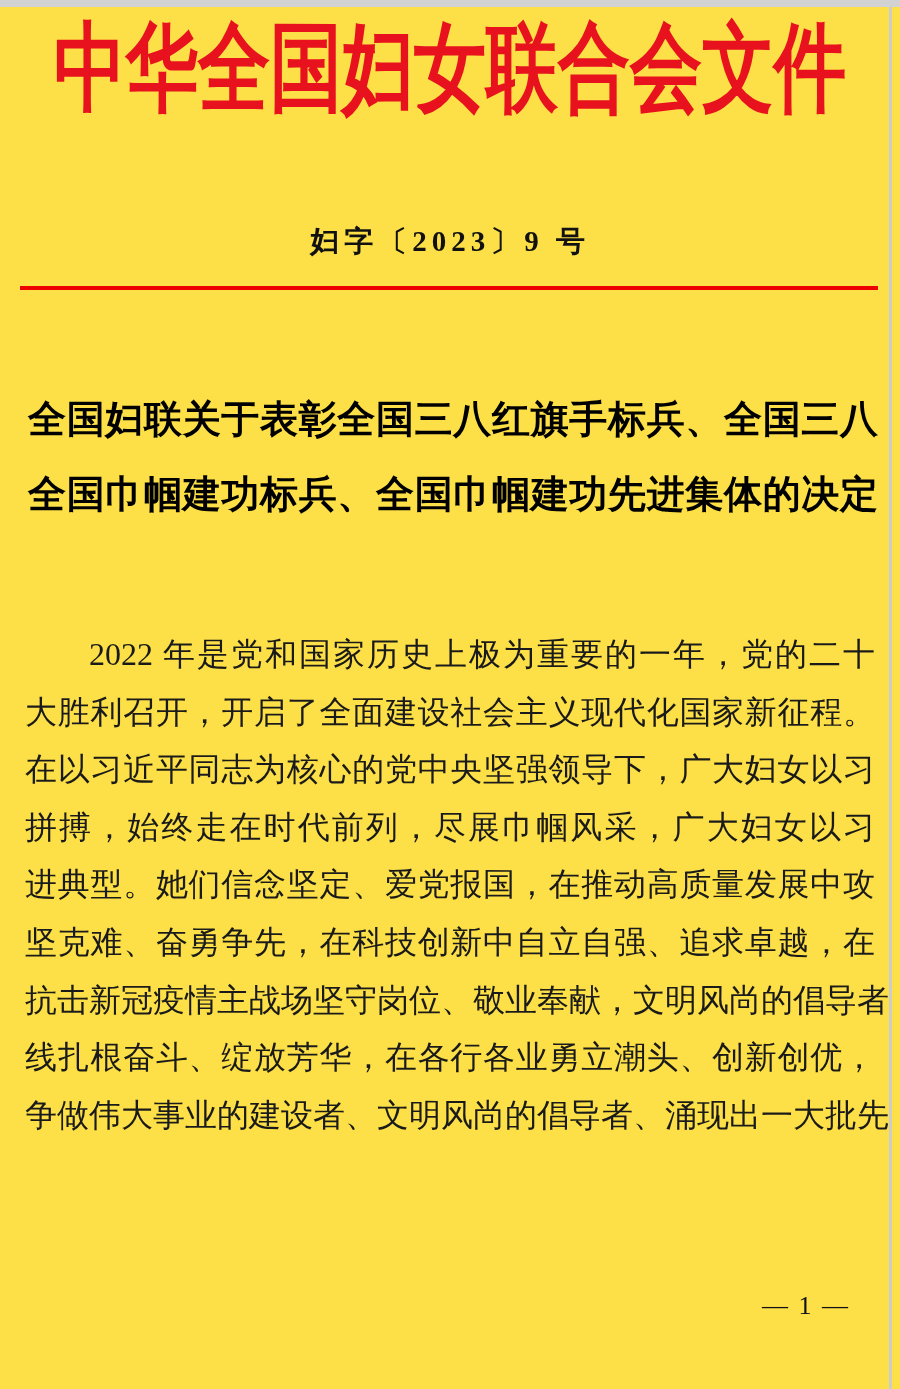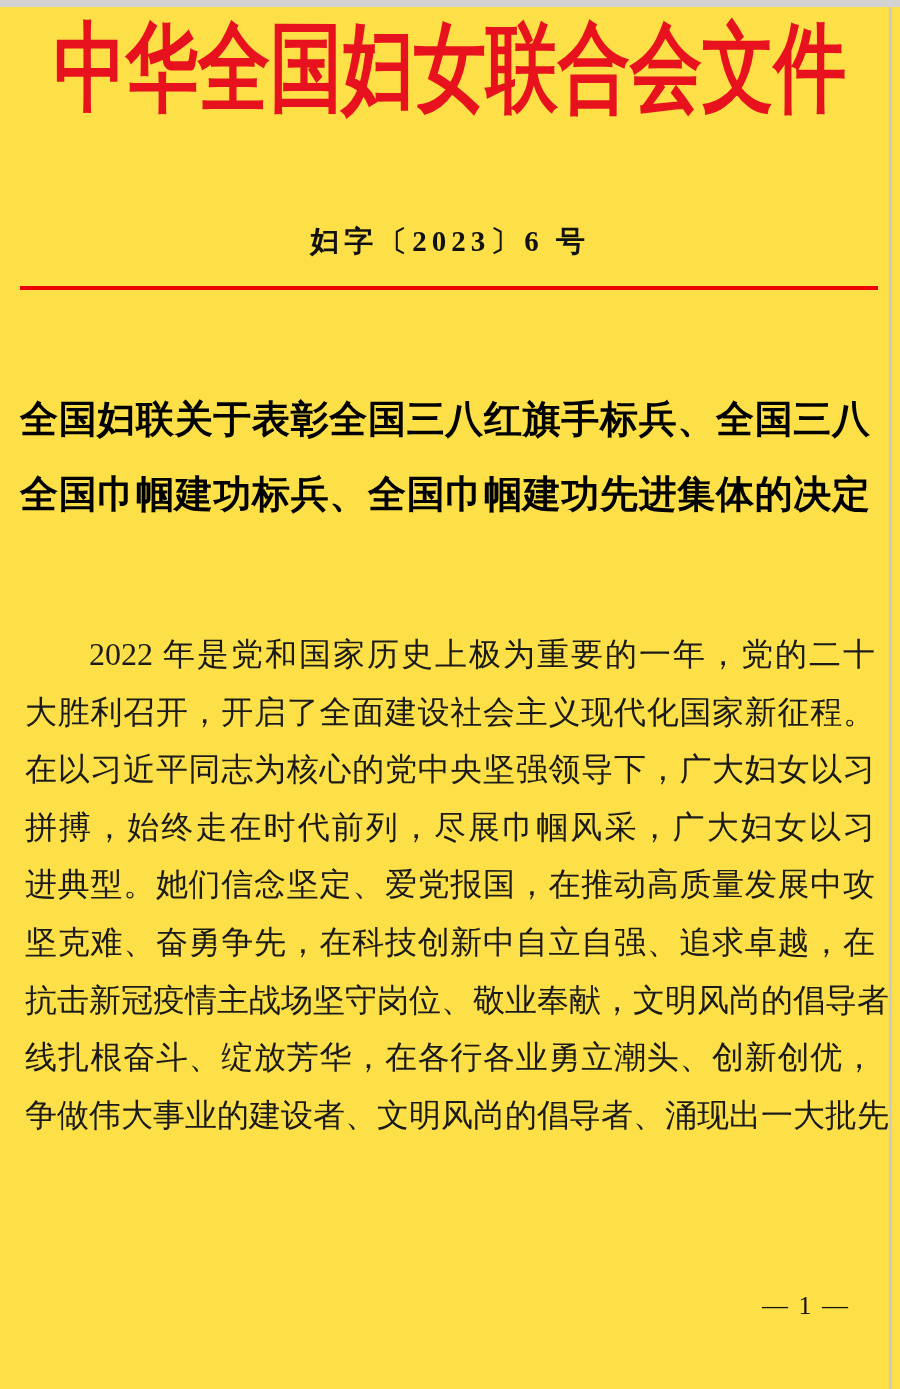--- a/index.html
+++ b/index.html
@@ -56,21 +56,21 @@
     top: 286px;
     left: 20px;
     width: 858px;
     height: 4px;
     background: #ee0000;
   }
   
   .title-block {
     position: absolute;
     top: 382px;
-    left: 20px;
+    left: 28px;
     width: 850px;
   }
   .title-line {
     font-size: 38px;
     font-weight: 900;
     line-height: 75px;
     color: #000000;
     text-align: justify;
     text-align-last: justify;
     white-space: nowrap;
@@ -104,21 +104,21 @@
 </head>
 <body>
 
 <div class="page">
 
   <div class="top-edge"></div>
   <div class="right-edge"></div>
 
   <div class="header">中华全国妇女联合会文件</div>
 
-  <div class="doc-number">妇字〔2023〕6 号</div>
+  <div class="doc-number">妇字〔2023〕9 号</div>
 
   <div class="red-rule"></div>
 
   <div class="title-block">
       <div class="title-line">全国妇联关于表彰全国三八红旗手标兵、全国三八</div>
       <div class="title-line">全国巾帼建功标兵、全国巾帼建功先进集体的决定</div>
     </div>
 
   <div class="body-text">
       <div class="body-line">2022 年是党和国家历史上极为重要的一年，党的二十</div>

